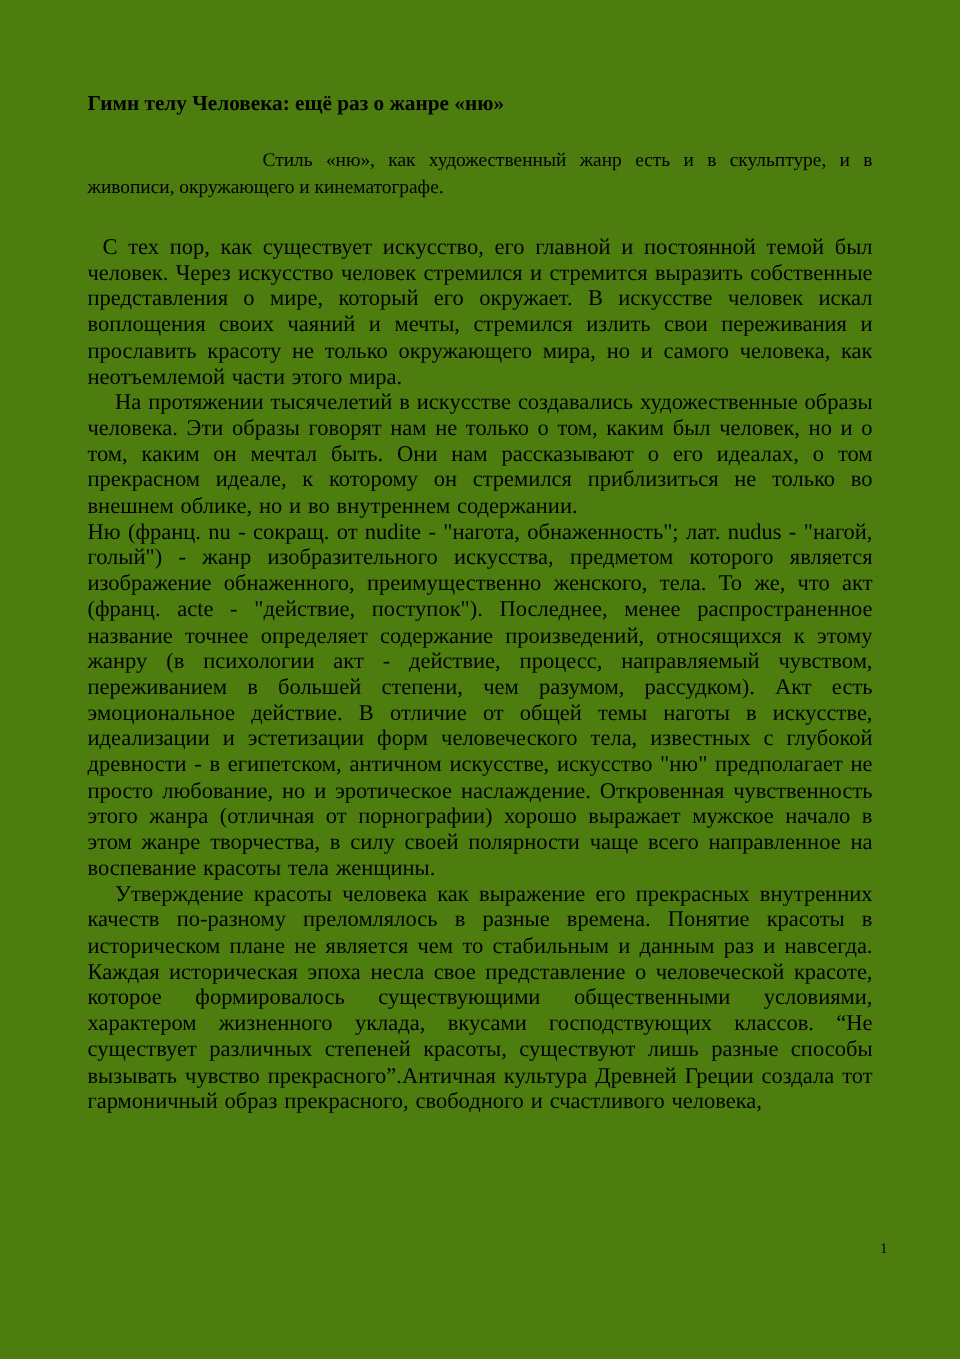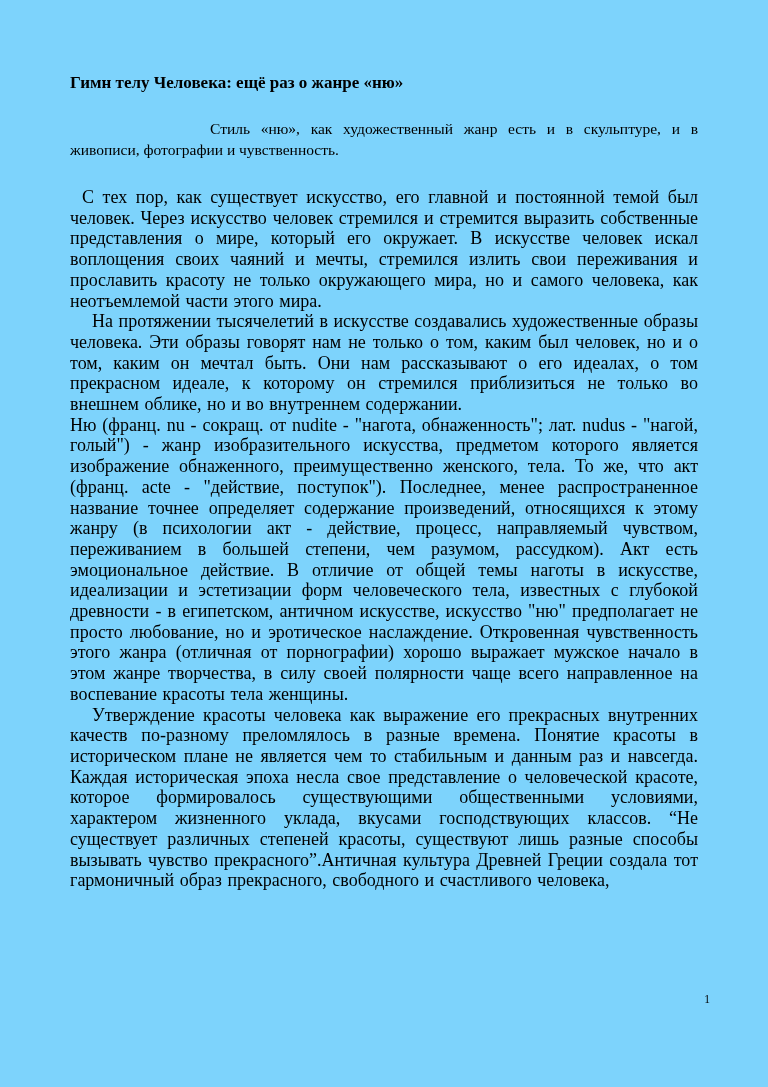--- a/index.html
+++ b/index.html
@@ -10,21 +10,21 @@
       position: relative;
       overflow: hidden;
       font-family: "Liberation Serif", "DejaVu Serif", serif;
       color: #000000;
       background: #ffffff;
     }
     .page {
       position: absolute;
       inset: 0;
       padding: 72px 70px 0 70px;
-      background: #7dd3fc;
+      background: #4d7c0f;
     }
     .title {
       font-size: 17px;
       font-weight: bold;
       line-height: 22px;
       margin-bottom: 24px;
       text-align: left;
     }
     .epigraph {
       font-size: 15.5px;
@@ -48,21 +48,21 @@
       font-size: 11.5px;
       line-height: 12px;
     }
   </style>
 </head>
 <body>
 
 <div class="page">
   <h1 class="title">Гимн телу  Человека: ещё раз о жанре «ню»</h1>
 
-  <p class="epigraph">Стиль «ню», как художественный жанр есть и в скульптуре, и в живописи, фотографии и чувственность.</p>
+  <p class="epigraph">Стиль «ню», как художественный жанр есть и в скульптуре, и в живописи, окружающего и кинематографе.</p>
 
   <p class="para indent-sm">С тех пор, как существует искусство, его главной и постоянной темой был человек. Через искусство человек стремился и стремится выразить собственные представления о мире, который его окружает. В искусстве  человек искал воплощения своих чаяний и мечты, стремился излить свои переживания и прославить красоту не только окружающего мира, но и самого человека, как неотъемлемой части этого мира.</p>
 
   <p class="para indent-md">На протяжении тысячелетий в искусстве создавались художественные образы человека. Эти образы говорят нам не только о том, каким был человек, но и о том, каким он мечтал быть. Они нам рассказывают о его идеалах, о том прекрасном идеале, к которому он стремился приблизиться не только во внешнем облике, но и во внутреннем содержании.</p>
 
 
   <p class="para">Ню (франц. nu - сокращ. от nudite - "нагота, обнаженность"; лат. nudus - "нагой, голый") - жанр изобразительного искусства, предметом которого является изображение  обнаженного, преимущественно женского,  тела. То же, что акт (франц. acte - "действие, поступок"). Последнее, менее распространенное название точнее определяет содержание произведений, относящихся к этому жанру (в психологии акт - действие, процесс, направляемый чувством, переживанием в большей степени, чем разумом, рассудком). Акт есть эмоциональное действие. В отличие от общей темы наготы в искусстве, идеализации и эстетизации форм человеческого тела, известных с глубокой древности - в египетском, античном искусстве, искусство "ню" предполагает не просто любование, но и эротическое наслаждение. Откровенная чувственность этого жанра (отличная от порнографии) хорошо выражает мужское начало в этом жанре творчества, в силу своей полярности чаще всего направленное на воспевание красоты тела женщины.</p>
 
   <p class="para indent-md">Утверждение красоты человека как выражение его прекрасных внутренних качеств по-разному преломлялось в разные времена. Понятие красоты в историческом плане не является чем то стабильным и данным раз и навсегда. Каждая историческая эпоха несла свое представление о человеческой красоте, которое  формировалось  существующими  общественными  условиями, характером жизненного уклада, вкусами господствующих классов. “Не существует различных степеней красоты, существуют лишь разные способы вызывать чувство прекрасного”.Античная культура Древней Греции создала тот гармоничный образ прекрасного, свободного и счастливого человека,</p>
 

